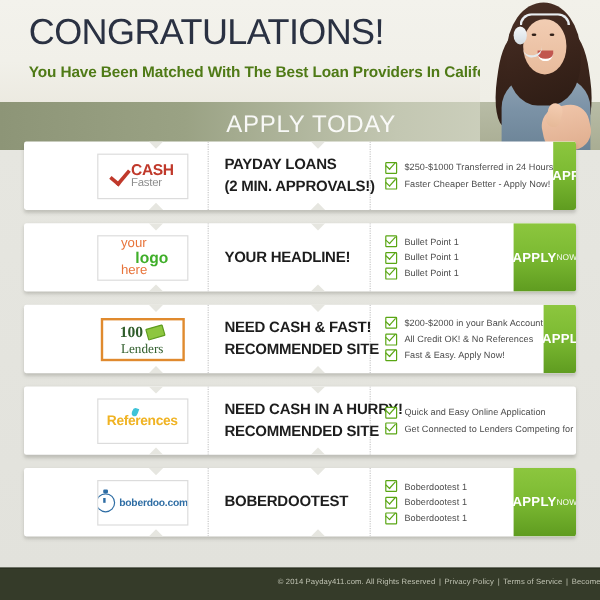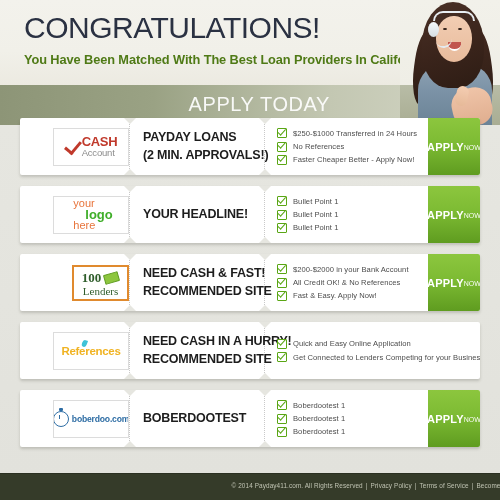--- a/index.html
+++ b/index.html
@@ -109,22 +109,22 @@
   }
   
   .notch{
     position:absolute;width:0;height:0;border-left:6px solid transparent;
     border-right:6px solid transparent;z-index:3;
   }
   .notch.top{top:0;border-top:6px solid #e6e6e0;}
   .notch.bot{bottom:0;border-bottom:6px solid #e6e6e0;}
 
   .col-logo{
-    width:110px;flex:none;display:flex;align-items:center;justify-content:flex-end;
-    border-right:1px dotted #c9c9c9;box-sizing:border-box;
+    width:110px;flex:none;display:flex;align-items:center;justify-content:center;
+    border-right:1px dotted #c9c9c9;box-sizing:border-box;margin-left:44px;
   }
   .col-head{
     width:135px;flex:none;display:flex;align-items:center;padding-left:13px;
     box-sizing:border-box;border-right:1px dotted #c9c9c9;
   }
   .headline{
     font-size:12.5px;font-weight:700;color:#1d1d1d;line-height:1.38;letter-spacing:-0.2px;
   }
   .headline div{white-space:nowrap;}
   .col-bul{flex:1;display:flex;flex-direction:column;justify-content:center;padding-left:12px;box-sizing:border-box;}
@@ -160,21 +160,21 @@
   }
   .lg-cash .wrap{display:inline-block;vertical-align:middle;text-align:left;}
   .lg-cash .w1{font-size:13px;font-weight:700;color:#c0392b;line-height:12px;letter-spacing:-.3px;}
   .lg-cash .w2{font-size:9.5px;color:#8c8c8c;line-height:10px;letter-spacing:-.2px;text-align:right;}
   
   .lg-ylh{text-align:left;line-height:11px;padding-left:4px;}
   .lg-ylh .a{font-size:11px;color:#e8743b;}
   .lg-ylh .b{font-size:13px;color:#3fae29;font-weight:700;margin-left:12px;}
   .lg-ylh .c{font-size:11px;color:#e8743b;}
   
-  .lg-100{border:2px solid #e08a2e;width:57px;height:36px;display:flex;flex-direction:column;
+  .lg-100{border:2px solid #e08a2e;width:70px;height:36px;display:flex;flex-direction:column;
     align-items:center;justify-content:center;box-sizing:border-box;background:#fff;}
   .lg-100 .r1{font-size:13px;font-weight:700;color:#2f5d2b;line-height:12px;font-family:"Liberation Serif",serif;}
   .lg-100 .r2{font-size:11px;color:#2f5d2b;line-height:11px;font-family:"Liberation Serif",serif;}
   .lg-100 .bill{
     display:inline-block;width:13px;height:8px;background:#8dc63f;border:1px solid #5f9c20;
     border-radius:1px;margin-left:3px;transform:rotate(-16deg);vertical-align:middle;
   }
   
   .lg-pick{font-size:11.5px;font-weight:700;color:#f0b323;letter-spacing:-.3px;position:relative;}
   .lg-pick .leaf{
@@ -250,39 +250,35 @@
       <div class="notch top" style="left:104px"></div>
       <div class="notch bot" style="left:104px"></div>
       <div class="notch top" style="left:239px"></div>
       <div class="notch bot" style="left:239px"></div>
 
       <div class="col-logo">
         <div class="logobox lg-cash">
           <span class="tick"></span>
             <span class="wrap">
           <span class="w1">CASH</span><br>
-          <span class="w2">Account</span></span>
+          <span class="w2">Faster</span></span>
         </div>
       </div>
 
       <div class="col-head">
         <div class="headline">
           <div>PAYDAY LOANS</div>
           <div>(2 MIN. APPROVALS!)</div>
         </div>
       </div>
 
       <div class="col-bul">
         <div class="bullet">
           <span class="chk"></span>
           <span class="btxt">$250-$1000 Transferred in 24 Hours</span>
-        </div>
-        <div class="bullet">
-          <span class="chk"></span>
-          <span class="btxt">No References</span>
         </div>
         <div class="bullet">
           <span class="chk"></span>
           <span class="btxt">Faster Cheaper Better - Apply Now!</span>
         </div>
       </div>
 
       <div class="col-cta">
         <span class="cta-main">APPLY</span>
         <span class="cta-sub">NOW</span>

